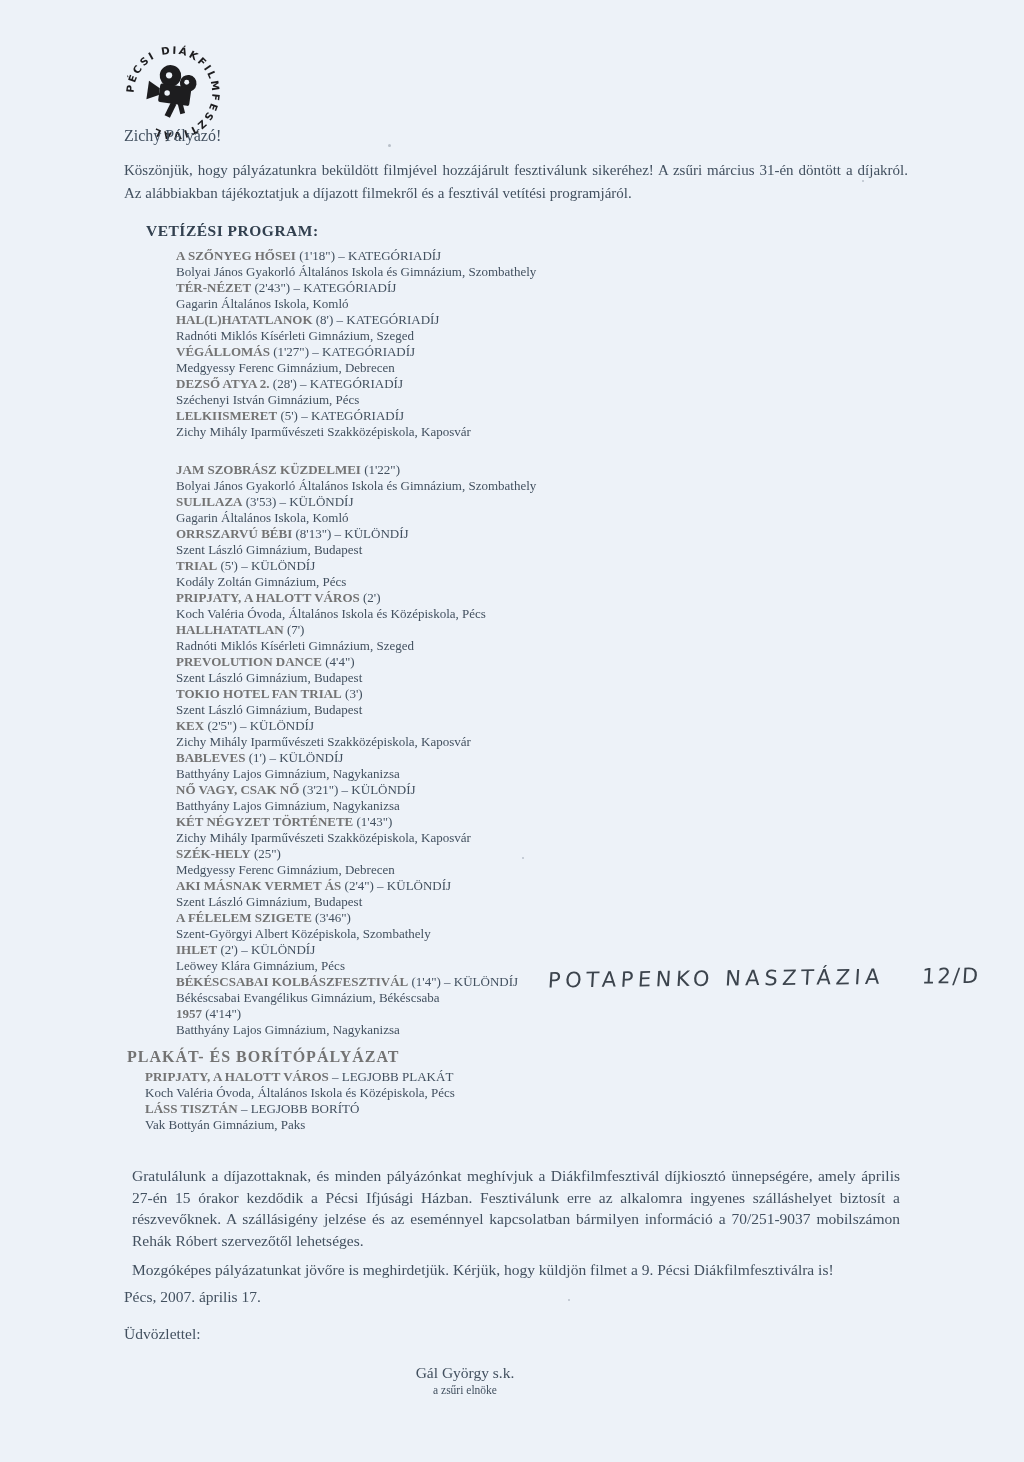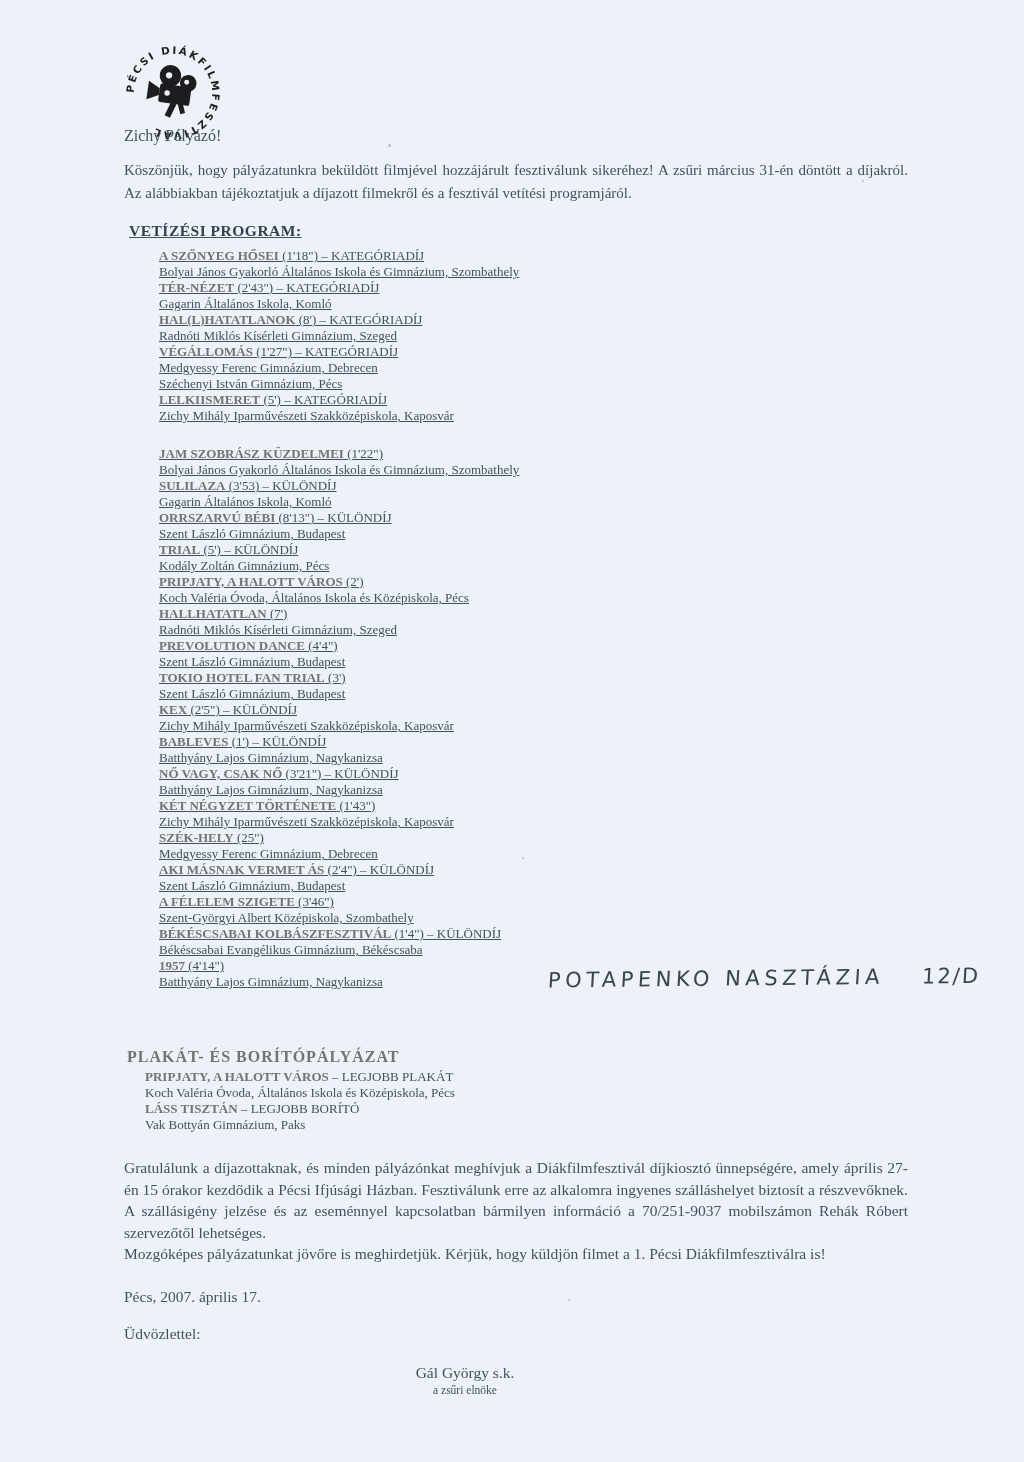--- a/index.html
+++ b/index.html
@@ -13,21 +13,21 @@
   }
   
   .logo{position:absolute;left:124px;top:44px;width:98px;height:98px;}
   
   .salutation{position:absolute;left:124px;top:127px;font-size:16px;}
   .intro{
     position:absolute;left:124px;top:159px;width:784px;margin:0;
     font-size:15px;line-height:22.5px;text-align:justify;
   }
   
-  .program{position:absolute;left:129px;top:222px;width:700px;text-decoration:underline;}
+  .program{position:absolute;left:146px;top:222px;width:700px;}
   .program h2{
     margin:0 0 8px 0;font-size:15.5px;letter-spacing:0.5px;color:#32404f;
   }
   .group{margin-left:30px;}
   .group-gap{margin-top:22px;}
   .entry{font-size:13px;line-height:16px;}
   .entry .t{font-weight:bold;color:#737373;}
   .entry .d{font-weight:normal;}
   .entry-school{font-weight:normal;}
   
@@ -40,21 +40,21 @@
   .handwriting{
     position:absolute;left:548px;top:966px;width:460px;
     font-family:"DejaVu Sans", sans-serif;
     font-size:21px;letter-spacing:4.5px;color:#3c444d;
     transform:rotate(-0.6deg) skewX(-4deg);
     white-space:nowrap;
   }
   .hw-class{margin-left:38px;letter-spacing:2px;}
   
   .closing{position:absolute;left:124px;top:1157px;width:784px;}
-  .closing p{margin:0;font-size:15.5px;line-height:21.5px;text-align:justify;}
+  .closing p{margin:8px;font-size:15.5px;line-height:21.5px;text-align:justify;}
   .closing p.no-just{text-align:left;}
   .dateline{position:absolute;left:124px;top:1288px;font-size:15.5px;}
   .regards{position:absolute;left:124px;top:1325px;font-size:15.5px;}
   .sig{position:absolute;left:355px;top:1364px;width:220px;text-align:center;}
   .sig-name{font-size:15.5px;}
   .sig-role{font-size:11.5px;margin-top:2px;}
   
   .speck{position:absolute;width:3px;height:3px;border-radius:50%;background:rgba(90,100,115,.35);}
   .speck.s1{left:388px;top:144px;}
   .speck.s2{left:862px;top:180px;width:2px;height:2px;}
@@ -105,20 +105,21 @@
         </div>
         <div class="entry">
           <div class="entry-title"><span class="t">HAL(L)HATATLANOK</span><span class="d"> (8') – KATEGÓRIADÍJ</span></div>
           <div class="entry-school">Radnóti Miklós Kísérleti Gimnázium, Szeged</div>
         </div>
         <div class="entry">
           <div class="entry-title"><span class="t">VÉGÁLLOMÁS</span><span class="d"> (1'27") – KATEGÓRIADÍJ</span></div>
           <div class="entry-school">Medgyessy Ferenc Gimnázium, Debrecen</div>
         </div>
         <div class="entry">
+          <div class="entry-title"><span class="t">DEZSŐ ATYA 2.</span><span class="d"> (28') – KATEGÓRIADÍJ</span></div>
           <div class="entry-school">Széchenyi István Gimnázium, Pécs</div>
         </div>
         <div class="entry">
           <div class="entry-title"><span class="t">LELKIISMERET</span><span class="d"> (5') – KATEGÓRIADÍJ</span></div>
           <div class="entry-school">Zichy Mihály Iparművészeti Szakközépiskola, Kaposvár</div>
         </div>
       </div>
     <div class="group group-gap" id="program-group-1">
         <div class="entry">
           <div class="entry-title"><span class="t">JAM SZOBRÁSZ KÜZDELMEI</span><span class="d"> (1'22")</span></div>
@@ -172,20 +173,24 @@
           <div class="entry-title"><span class="t">SZÉK-HELY</span><span class="d"> (25")</span></div>
           <div class="entry-school">Medgyessy Ferenc Gimnázium, Debrecen</div>
         </div>
         <div class="entry">
           <div class="entry-title"><span class="t">AKI MÁSNAK VERMET ÁS</span><span class="d"> (2'4") – KÜLÖNDÍJ</span></div>
           <div class="entry-school">Szent László Gimnázium, Budapest</div>
         </div>
         <div class="entry">
           <div class="entry-title"><span class="t">A FÉLELEM SZIGETE</span><span class="d"> (3'46")</span></div>
           <div class="entry-school">Szent-Györgyi Albert Középiskola, Szombathely</div>
+        </div>
+        <div class="entry">
+          <div class="entry-title"><span class="t">IHLET</span><span class="d"> (2') – KÜLÖNDÍJ</span></div>
+          <div class="entry-school">Leöwey Klára Gimnázium, Pécs</div>
         </div>
         <div class="entry">
           <div class="entry-title"><span class="t">BÉKÉSCSABAI KOLBÁSZFESZTIVÁL</span><span class="d"> (1'4") – KÜLÖNDÍJ</span></div>
           <div class="entry-school">Békéscsabai Evangélikus Gimnázium, Békéscsaba</div>
         </div>
         <div class="entry">
           <div class="entry-title"><span class="t">1957</span><span class="d"> (4'14")</span></div>
           <div class="entry-school">Batthyány Lajos Gimnázium, Nagykanizsa</div>
         </div>
       </div>
@@ -204,21 +209,21 @@
         </div>
         <div class="entry">
           <div class="entry-title"><span class="t">LÁSS TISZTÁN</span><span class="d"> – LEGJOBB BORÍTÓ</span></div>
           <div class="entry-school">Vak Bottyán Gimnázium, Paks</div>
         </div>
       </div>
   </section>
 
   <div class="closing">
     <p>Gratulálunk a díjazottaknak, és minden pályázónkat meghívjuk a Diákfilmfesztivál díjkiosztó ünnepségére, amely április 27-én 15 órakor kezdődik a Pécsi Ifjúsági Házban. Fesztiválunk erre az alkalomra ingyenes szálláshelyet biztosít a részvevőknek. A szállásigény jelzése és az eseménnyel kapcsolatban bármilyen információ a 70/251-9037 mobilszámon Rehák Róbert szervezőtől lehetséges.</p>
-    <p class="no-just">Mozgóképes pályázatunkat jövőre is meghirdetjük. Kérjük, hogy küldjön filmet a 1. Pécsi Diákfilmfesztiválra is!</p>
+    <p class="no-just">Mozgóképes pályázatunkat jövőre is meghirdetjük. Kérjük, hogy küldjön filmet a 9. Pécsi Diákfilmfesztiválra is!</p>
   </div>
 
   <div class="dateline">Pécs, 2007. április 17.</div>
   <div class="regards">Üdvözlettel:</div>
 
   <div class="sig">
     <div class="sig-name">Gál György s.k.</div>
     <div class="sig-role">a zsűri elnöke</div>
   </div>
 

